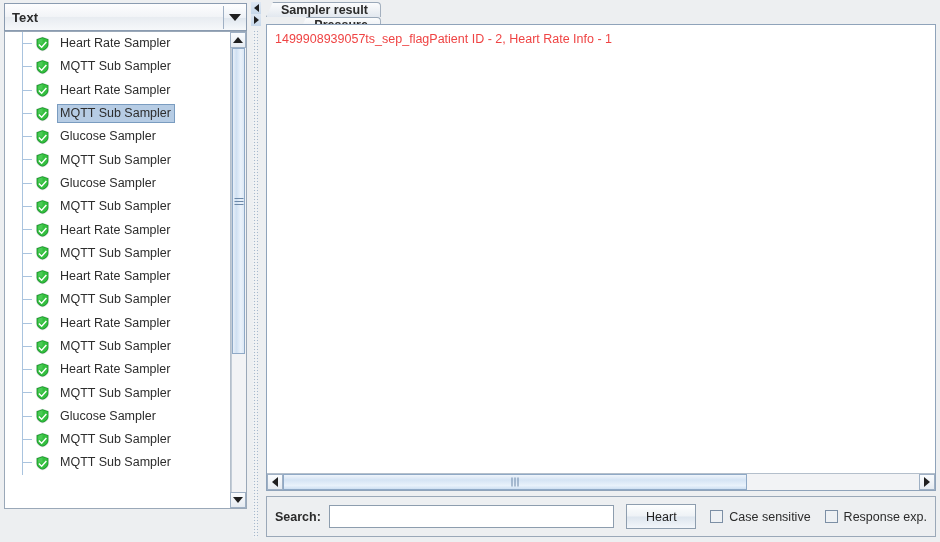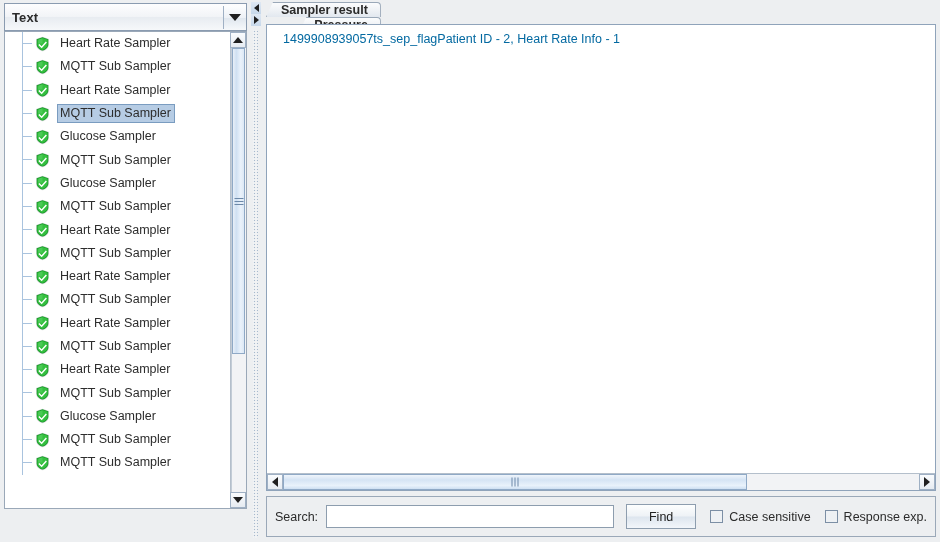--- a/index.html
+++ b/index.html
@@ -277,23 +277,23 @@
     width: 670px; height: 467px;
     border: 1px solid #8fa3ba;
     background: #ffffff;
     box-sizing: border-box;
     overflow: hidden;
   }
   .text-content {
     position: absolute;
     left: 0; top: 0; right: 0;
     bottom: 18px;
-    padding: 6px 16px;
+    padding: 6px 8px;
     font-size: 12.5px;
-    color: #0369a1;
+    color: #ef4444;
     white-space: nowrap;
     overflow: hidden;
     box-sizing: border-box;
     line-height: 16px;
   }
   .hscroll {
     position: absolute;
     left: 0; right: 0; bottom: 0;
     height: 17px;
     background: #f1f2f4;
@@ -341,21 +341,21 @@
     width: 670px; height: 41px;
     background: #edeff1;
     border: 1px solid #9aa8b8;
     box-sizing: border-box;
     display: flex;
     align-items: center;
     padding: 0 8px;
   }
   .search-label {
     font-size: 12.5px;
-    font-weight: normal;
+    font-weight: bold;
     color: #2b2b2b;
     margin-right: 8px;
   }
   .search-input {
     width: 296px; height: 23px;
     background: #ffffff;
     border: 1px solid #8d9dae;
     box-sizing: border-box;
     font-family: "Liberation Sans", sans-serif;
     font-size: 12.5px;
@@ -727,21 +727,21 @@
         </div>
         <div class="hs-btn right">
             <div class="tri-right"></div>
           </div>
       </div>
     </div>
 
     <div class="search-bar">
       <div class="search-label">Search:</div>
       <input class="search-input" type="text" placeholder="" style="">
-      <button class="find-btn">Find</button>
+      <button class="find-btn">Heart</button>
 
       <div class="chk-group">
         <div class="chk"></div>
         <div class="lbl">Case sensitive</div>
       </div>
 
       <div class="chk-group">
         <div class="chk"></div>
         <div class="lbl">Response exp.</div>
       </div>

